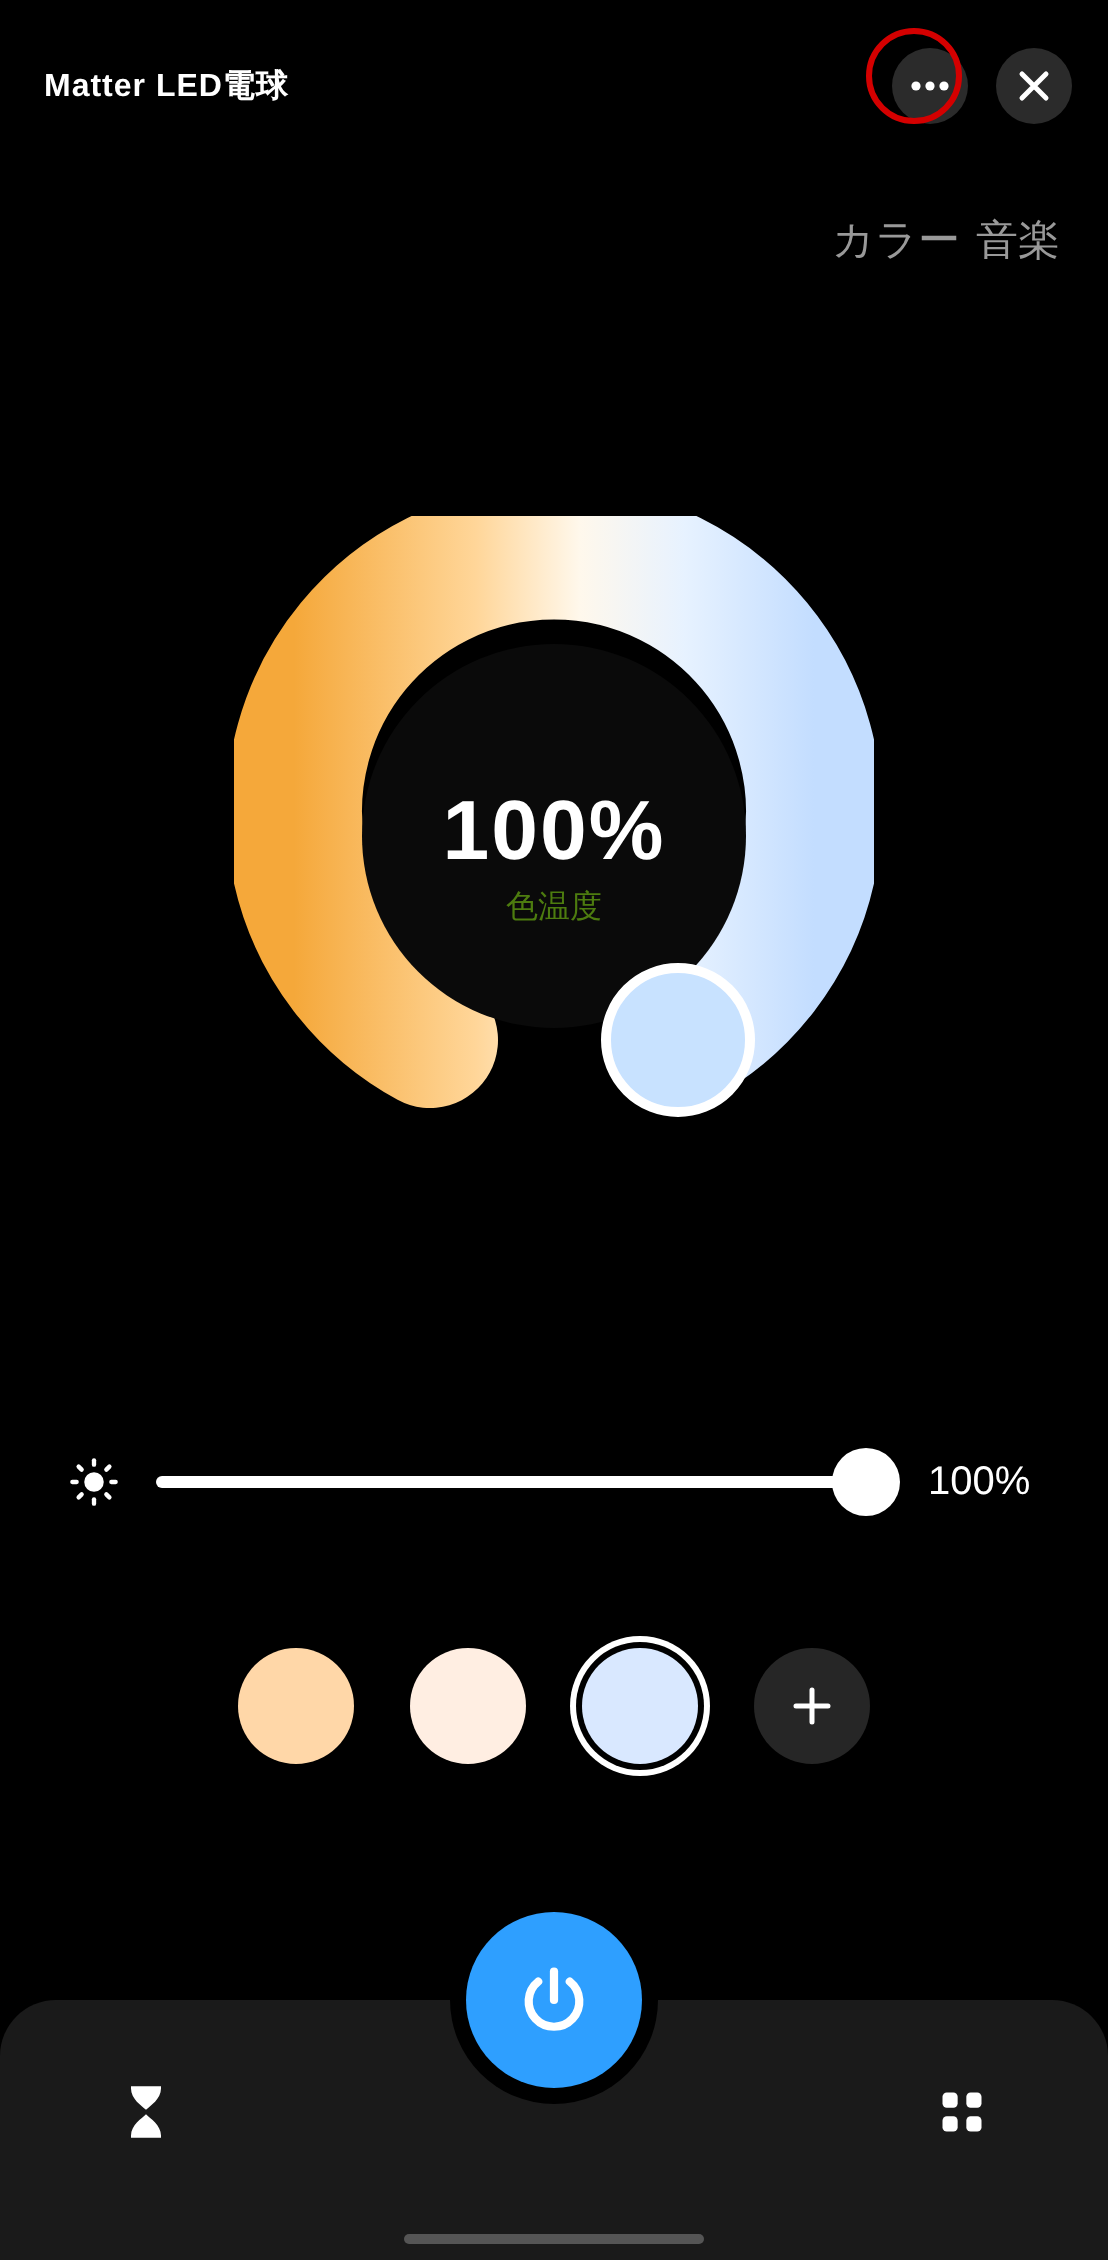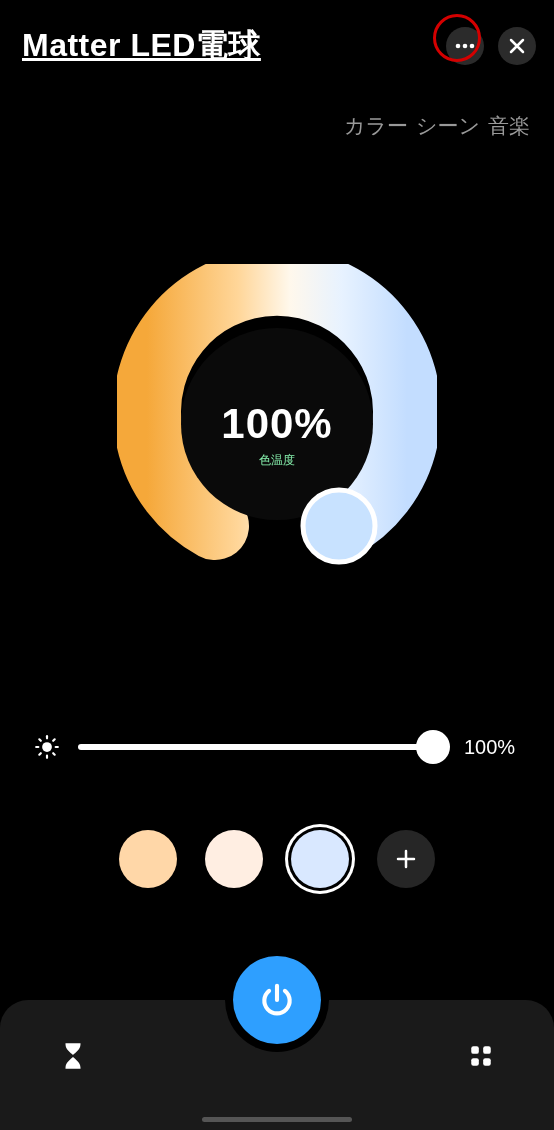--- a/index.html
+++ b/index.html
@@ -12,24 +12,23 @@
       overflow: hidden;
       position: relative;
     }
     .header {
       display: flex;
       align-items: center;
       justify-content: space-between;
       padding: 24px 18px 22px 22px;
     }
     .title {
-      font-size: 32px;
+      font-size: 16px;
       font-weight: 700;
       letter-spacing: 0.5px;
-      text-decoration: underline;
     }
     .header-buttons {
       display: flex;
       gap: 14px;
       align-items: center;
     }
     .icon-btn {
       width: 38px;
       height: 38px;
       border-radius: 50%;
@@ -89,22 +88,22 @@
       left: 50%;
       transform: translate(-50%, -50%);
       text-align: center;
     }
     .dial-pct {
       font-size: 42px;
       font-weight: 700;
       letter-spacing: 1px;
     }
     .dial-label {
-      font-size: 12px;
-      color: #86efac;
+      font-size: 16px;
+      color: #4d7c0f;
       margin-top: 4px;
     }
     .slider-row {
       display: flex;
       align-items: center;
       gap: 18px;
       padding: 0 34px;
       margin-top: 130px;
     }
     .slider-track {
@@ -213,21 +212,20 @@
           <path d="M2 2 L14 14 M14 2 L2 14" stroke="#fff" stroke-width="2.5" stroke-linecap="round"></path>
         </svg>
     </div>
   </div>
 </div>
 
 <div class="highlight-ring"></div>
 
 <div class="tabs">
   <div class="tab">カラー</div>
-  <div class="tab">シーン</div>
   <div class="tab">音楽</div>
 </div>
 
 <div class="dial-area">
   <svg width="320" height="320" viewBox="0 0 320 320">
     <defs>
       <linearGradient id="cctgrad" x1="0%" y1="100%" x2="100%" y2="100%">
         <stop offset="0%" stop-color="#f5a83a"></stop>
         <stop offset="35%" stop-color="#ffd699"></stop>
         <stop offset="55%" stop-color="#fff8ec"></stop>

